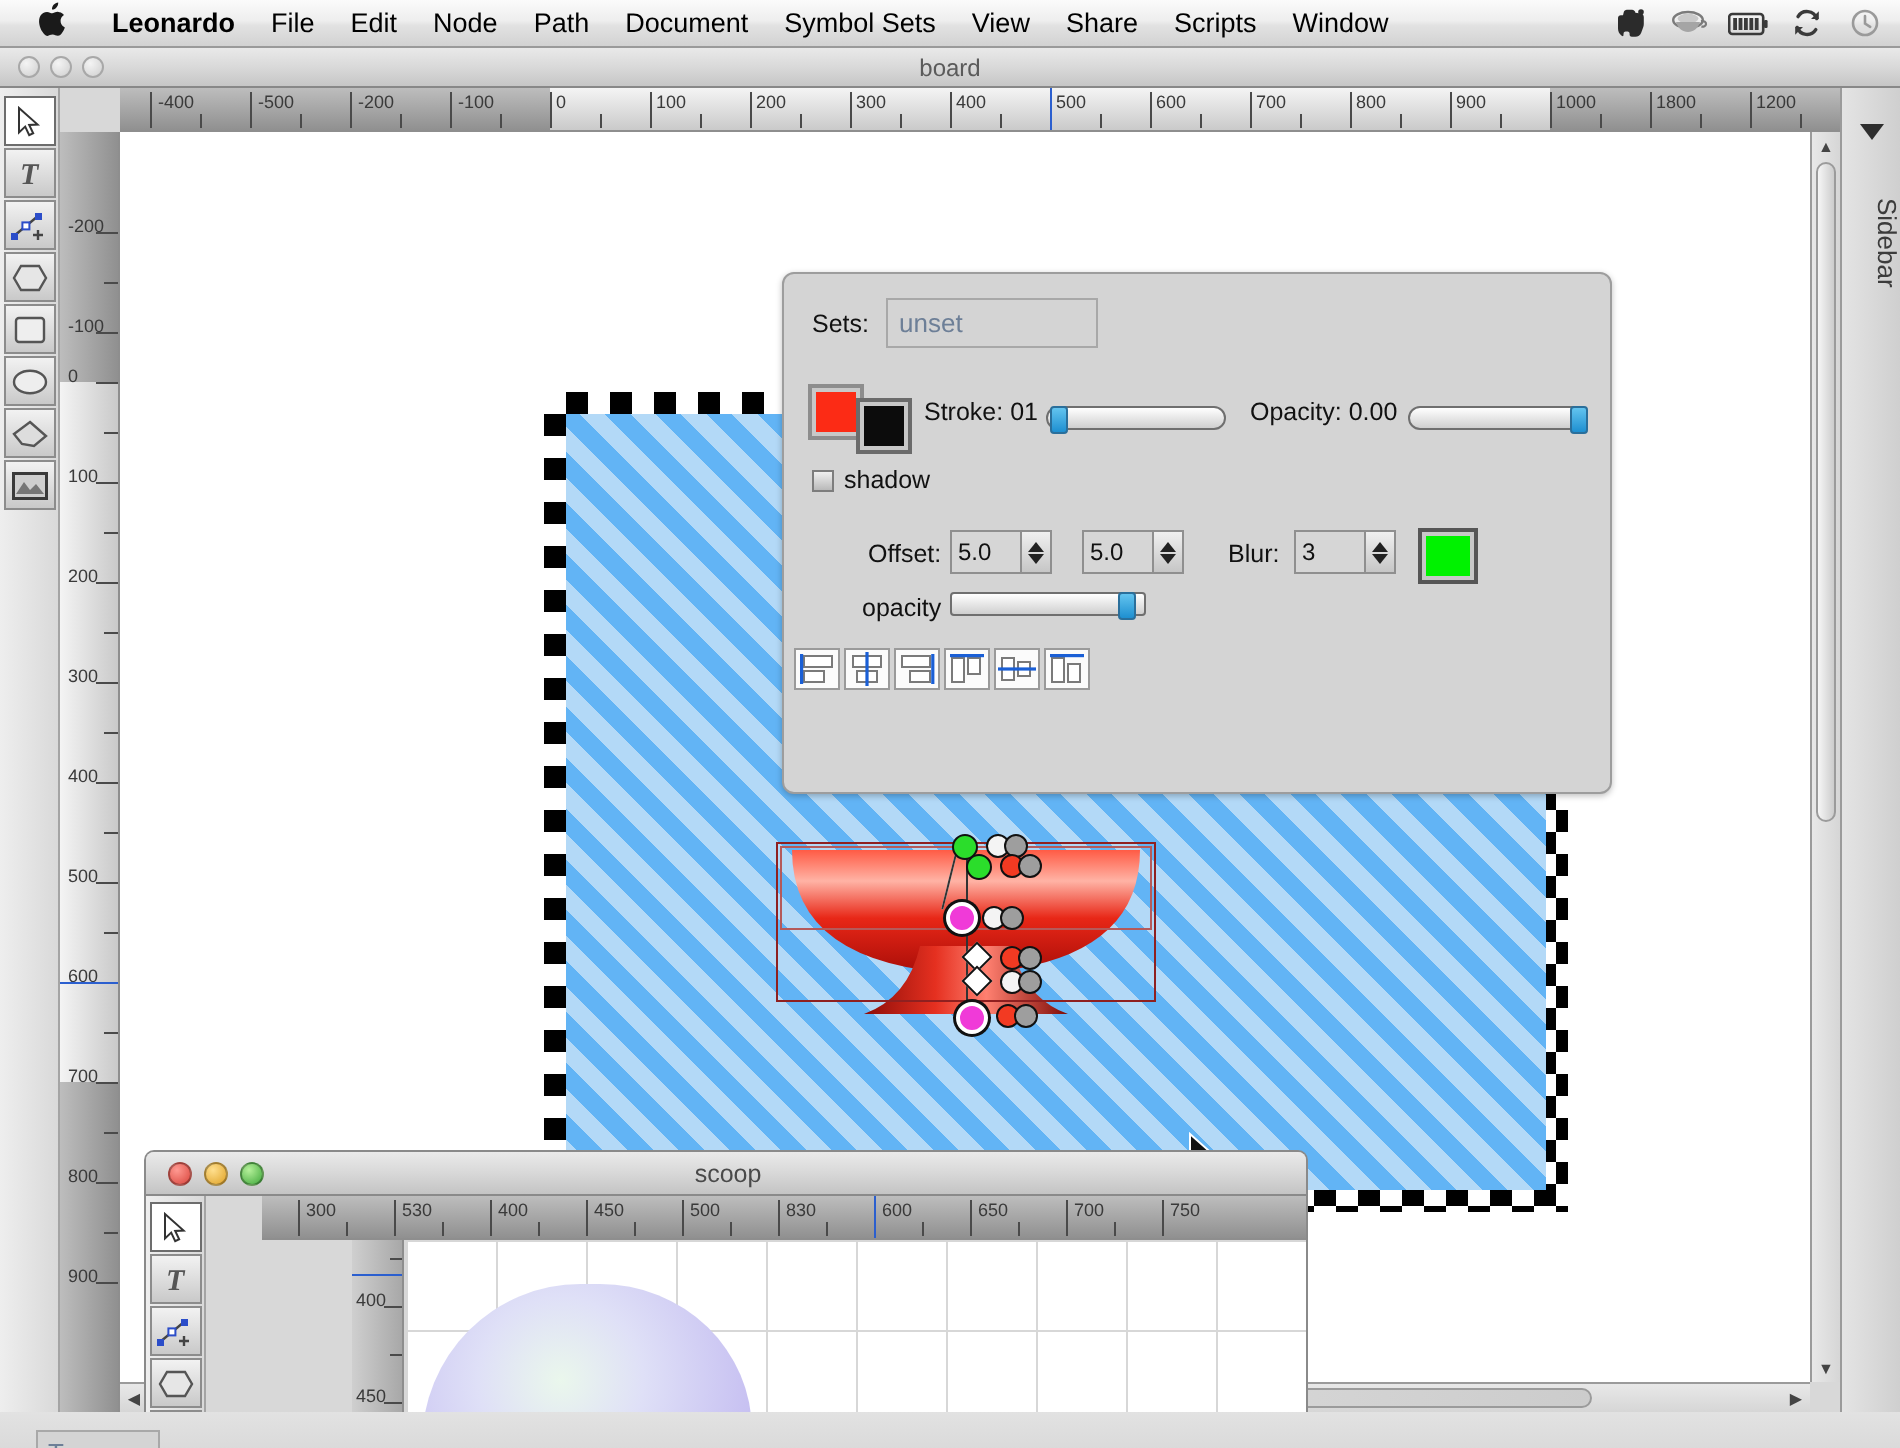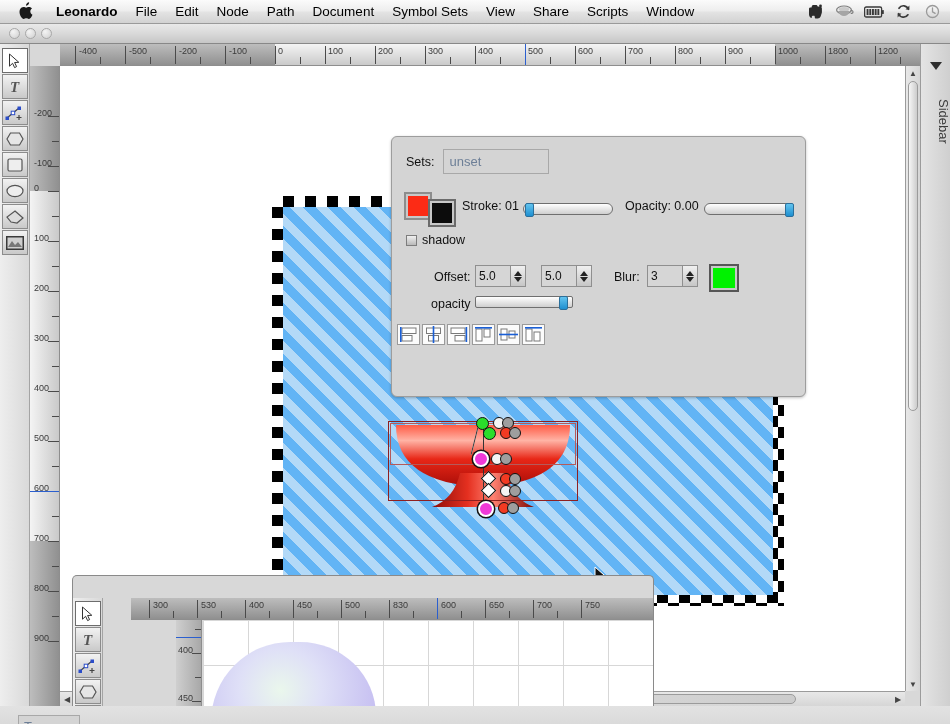--- a/index.html
+++ b/index.html
@@ -319,20 +319,21 @@
 </div>
 
 <div id="main-window">
 
   <div id="main-titlebar">
     <div class="tl-group">
       <div class="tl"></div>
       <div class="tl"></div>
       <div class="tl"></div>
     </div>
+    <div id="main-title">board</div>
   </div>
 
   <div id="toolbox">
     <div class="tool sel">
       <svg width="13" height="16" viewBox="0 0 13 16">
           <path d="M1.5 1L1.5 13.2 4.6 10.3 6.6 14.6 8.6 13.6 6.6 9.5 10.8 9.3z" fill="#fff" stroke="#333" stroke-width="1"></path>
         </svg>
     </div>
     <div class="tool">
       <svg width="16" height="16" viewBox="0 0 16 16">
@@ -659,20 +660,28 @@
             <rect x="2" y="3" width="6" height="12" fill="#fff" stroke="#7a7a7a"></rect>
             <rect x="10" y="6" width="6" height="9" fill="#fff" stroke="#7a7a7a"></rect>
             <rect x="1" y="1" width="17" height="1.6" fill="#1a5fd6"></rect>
           </svg>
       </span>
     </div>
 
   </div>
 
   <div id="scoop-window">
+    <div id="scoop-titlebar">
+      <div style="display:flex;gap:6px;padding-left:11px;">
+        <div class="tl-c" id="tl-red"></div>
+        <div class="tl-c" id="tl-yel"></div>
+        <div class="tl-c" id="tl-grn"></div>
+      </div>
+      <div id="scoop-title">scoop</div>
+    </div>
 
     <div id="scoop-toolbox">
       <div class="tool sel">
         <svg width="13" height="16" viewBox="0 0 13 16">
             <path d="M1.5 1L1.5 13.2 4.6 10.3 6.6 14.6 8.6 13.6 6.6 9.5 10.8 9.3z" fill="#fff" stroke="#333" stroke-width="1"></path>
           </svg>
       </div>
       <div class="tool">
         <svg width="16" height="16" viewBox="0 0 16 16">
             <text x="3" y="13" font-family="Liberation Serif, serif" font-style="italic" font-weight="bold" font-size="15" fill="#555">T</text>

